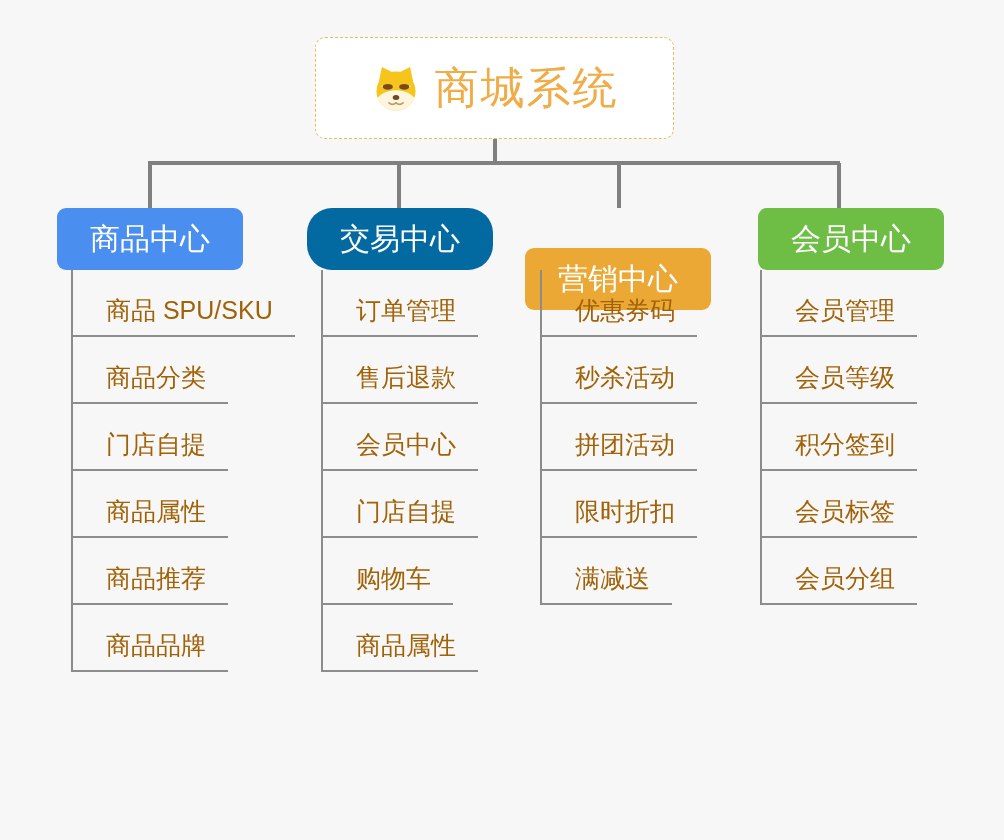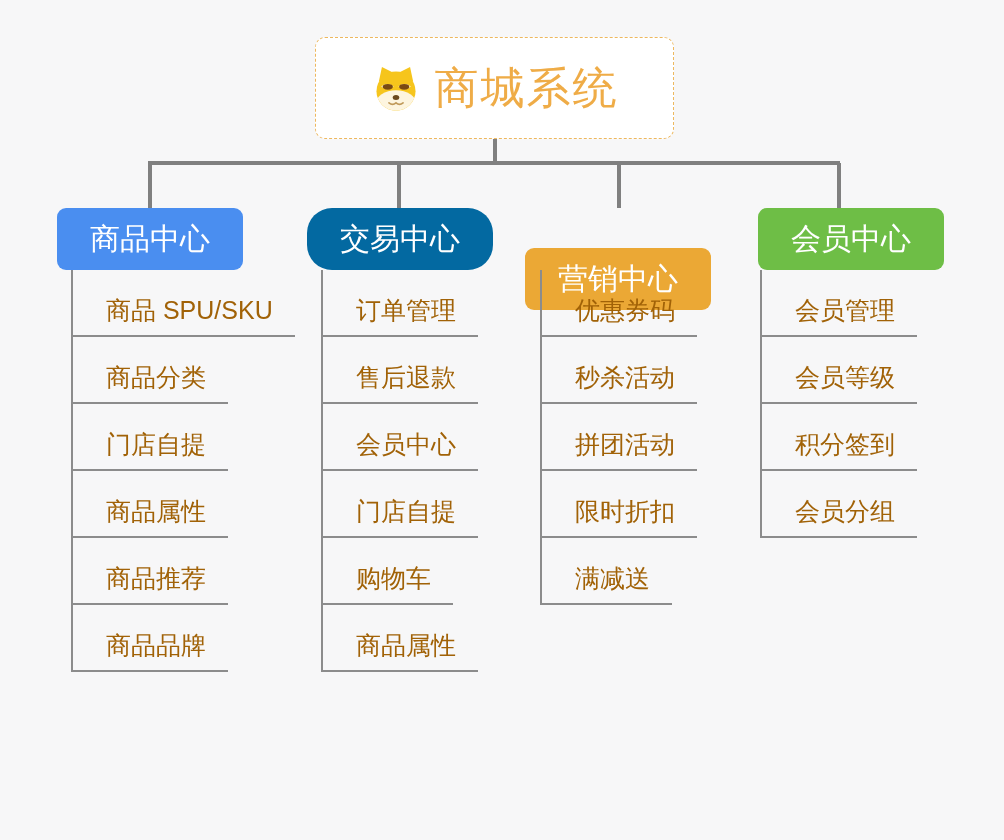--- a/index.html
+++ b/index.html
@@ -151,16 +151,17 @@
     <div class="leaf-item">秒杀活动</div>
     <div class="leaf-item">拼团活动</div>
     <div class="leaf-item">限时折扣</div>
     <div class="leaf-item">满减送</div>
   </div>
 
   <div class="leaf-col col-4">
     <div class="leaf-item">会员管理</div>
     <div class="leaf-item">会员等级</div>
     <div class="leaf-item">积分签到</div>
+    <div class="leaf-item">会员标签</div>
     <div class="leaf-item">会员分组</div>
   </div>
 
 </div>
 
 </body></html>

